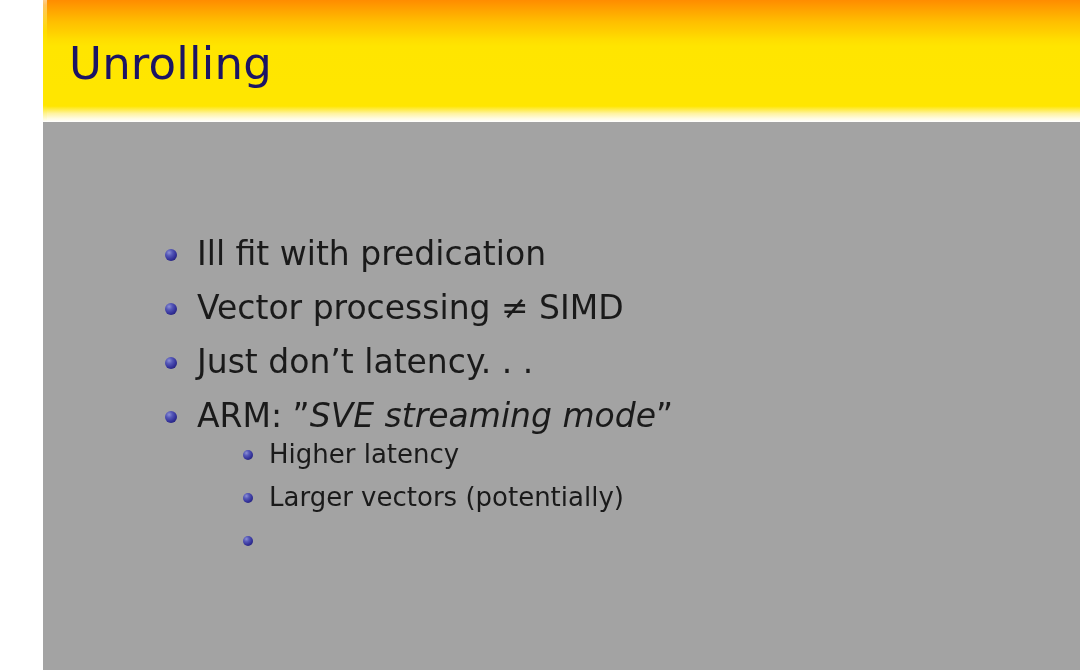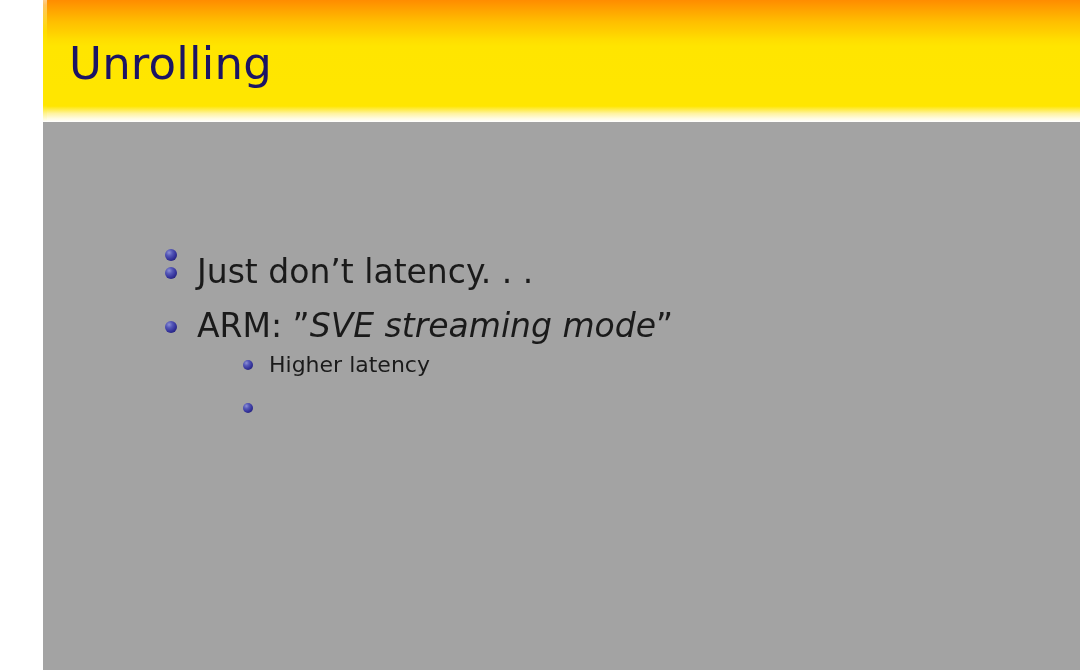--- a/index.html
+++ b/index.html
@@ -104,21 +104,21 @@
     line-height: 36px;
     color: #1a1a1a;
     font-weight: 400;
   }
 
   li.item2 {
     position: relative;
     padding-left: 30px;
     margin-left: 42px;
     margin-bottom: 14px;
-    font-size: 22px;
+    font-size: 26px;
     line-height: 29px;
     color: #1a1a1a;
     font-weight: 400;
   }
 
   
   .bullet {
     position: absolute;
     border-radius: 50%;
     background:
@@ -159,43 +159,52 @@
 
   <div id="header-band">
     <div id="header-left-edge"></div>
     <div id="slide-title">Unrolling</div>
   </div>
 
   <div id="content">
 
     <ul class="lvl1">
 
-
-      <li class="item1">
-        <span class="bullet"></span>
+      <li class="item1">
+        <span class="bullet"></span>
+        <span class="txt">Ill fit with predication</span>
+      </li>
+
+      <li class="item1">
+        <span class="bullet"></span>
+        <span class="txt">Vector processing ≠ SIMD</span>
       </li>
 
       <li class="item1">
         <span class="bullet"></span>
         <span class="txt">Just don’t latency. . .</span>
       </li>
 
       <li class="item1">
         <span class="bullet"></span>
         <span class="txt nowrap">
           <span>ARM: ”</span><span class="ital">SVE streaming mode</span><span>”</span>
         </span>
 
         <ul class="lvl2">
           <li class="item2">
             <span class="bullet"></span>
             <span class="txt">Higher latency</span>
           </li>
           <li class="item2">
             <span class="bullet"></span>
+            <span class="txt">Larger vectors (potentially)</span>
+          </li>
+          <li class="item2">
+            <span class="bullet"></span>
           </li>
         </ul>
       </li>
 
 
     </ul>
   </div>
 </div>
 
 </body></html>

